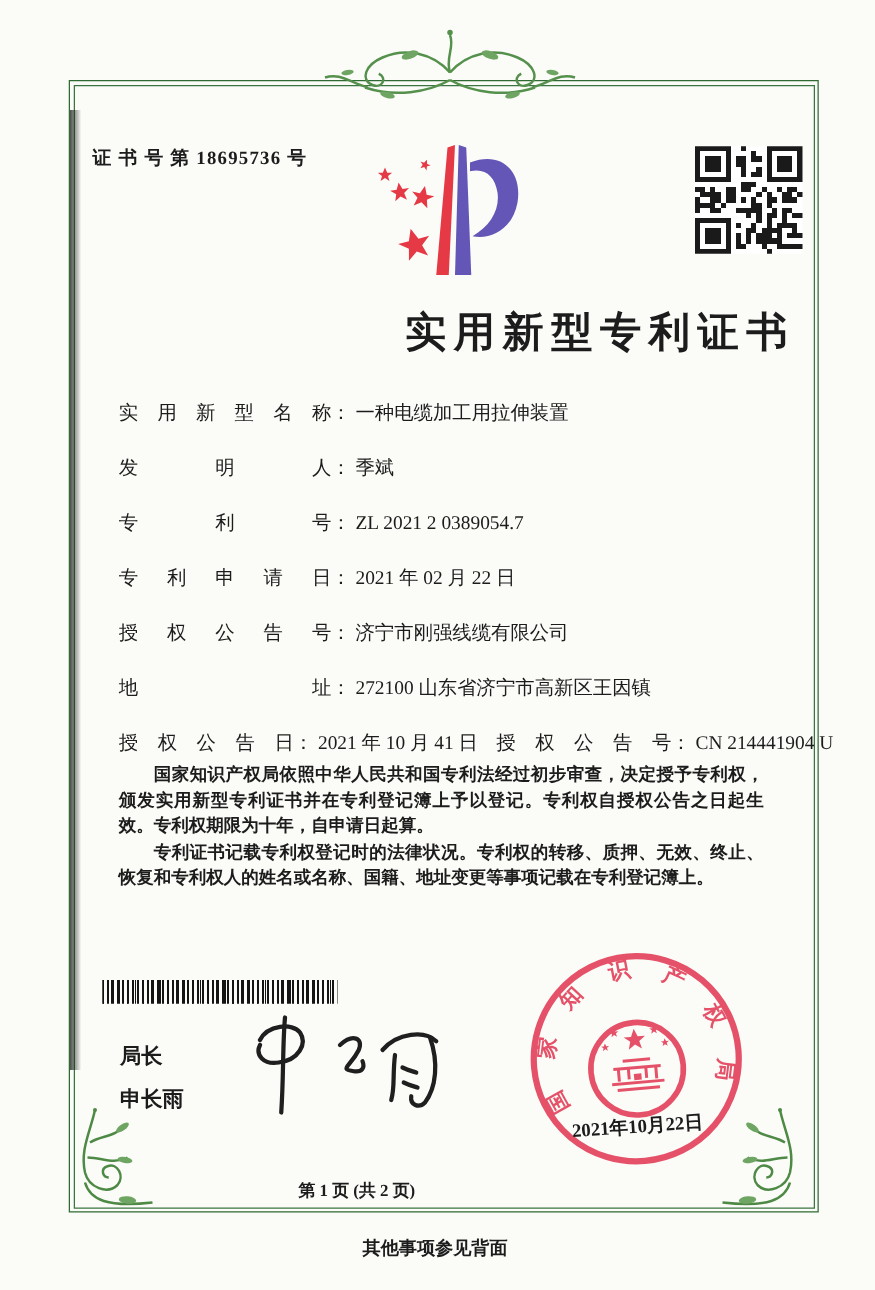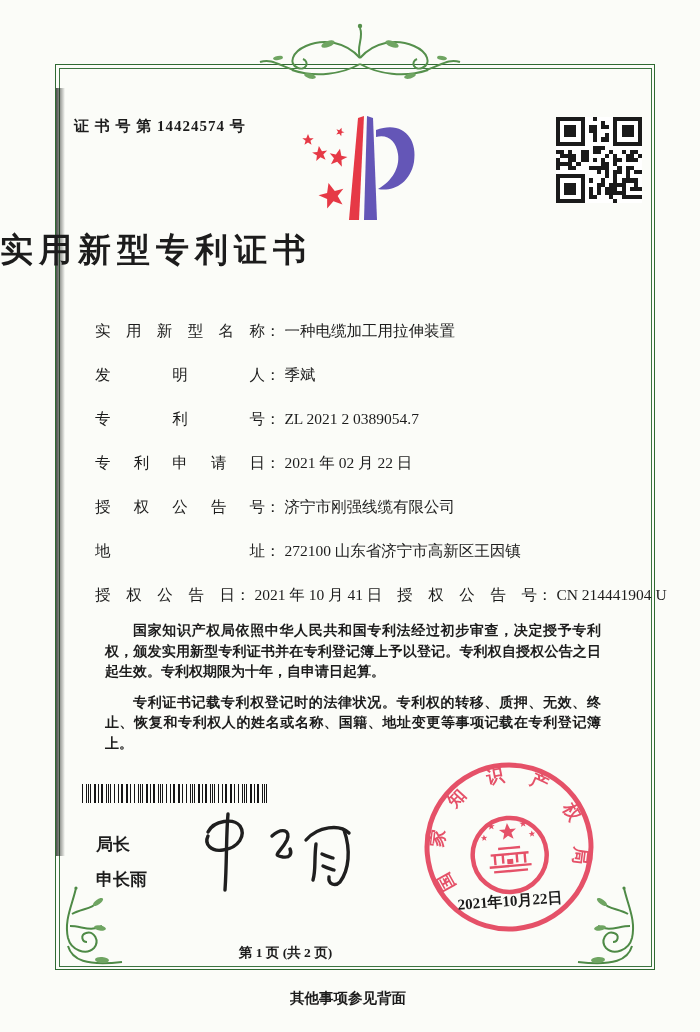--- a/index.html
+++ b/index.html
@@ -17,30 +17,30 @@
   }
   .frame::before{
     content:"";position:absolute;inset:2.5px;border:1px solid #3b7440;
   }
   .scan-shadow{
     left:56px;top:88px;width:9px;height:768px;
     background:linear-gradient(90deg,rgba(25,30,25,.78),rgba(25,30,25,.25) 70%,rgba(25,30,25,0));
     filter:blur(.6px);
   }
   .cert-no{left:74px;top:117px;font-size:15px;font-weight:700;letter-spacing:1px;}
-  .title{left:0;top:228px;width:620px;text-align:left;font-size:33px;font-weight:700;letter-spacing:6px;margin:0;}
+  .title{left:0;top:228px;width:620px;text-align:right;font-size:33px;font-weight:700;letter-spacing:6px;margin:16px;}
   .fields{left:95px;top:320px;width:550px;font-size:15.5px;font-weight:400;}
   .frow{height:21px;line-height:21px;margin-bottom:23px;white-space:nowrap;}
   .jlabel{display:inline-block;width:170px;text-align:justify;text-align-last:justify;vertical-align:top;}
   .jlabel-g{display:inline-block;width:140px;text-align:justify;text-align-last:justify;vertical-align:top;}
   .colon{display:inline-block;}
   .grant-row{position:relative;}
   .grant-b{position:absolute;left:302px;top:0;}
   .paras{left:95px;top:611px;width:516px;font-size:14px;line-height:20.6px;font-weight:600;}
-  .paras p{margin:10px;text-align:justify;text-indent:2em;}
+  .paras p{margin:0;text-align:justify;text-indent:2em;}
   .barcode{
     left:82px;top:784px;width:188px;height:19px;
     background-image:
       repeating-linear-gradient(90deg,#141414 0 1.5px,transparent 1.5px 4px),
       repeating-linear-gradient(90deg,#141414 0 1px,transparent 1px 6.5px);
   }
   .sign-title{left:96px;top:833px;font-size:17px;font-weight:700;}
   .sign-name{left:96px;top:868px;font-size:17px;font-weight:700;}
   .signature{left:192px;top:808px;}
   .seal{left:414px;top:760px;}
@@ -94,21 +94,21 @@
     <path d="M30,28 C40,22 50,24 58,14"></path>
     <path d="M28,40 C40,40 48,46 60,40"></path>
     <path d="M26,60 C30,74 44,80 80,76"></path>
     <ellipse cx="56" cy="16" rx="6" ry="2.5" fill="#6fa562" stroke="none" transform="rotate(-35 56 16)"></ellipse>
     <ellipse cx="58" cy="42" rx="6" ry="2.5" fill="#6fa562" stroke="none" transform="rotate(10 58 42)"></ellipse>
     <ellipse cx="60" cy="74" rx="7" ry="3" fill="#6fa562" stroke="none" transform="rotate(5 60 74)"></ellipse>
     <circle cx="34" cy="2" r="1.6" fill="#4e8a46" stroke="none"></circle>
   </g>
 </svg>
 
-<div class="abs cert-no">证 书 号 第 14424574 号</div>
+<div class="abs cert-no">证 书 号 第 18695736 号</div>
 
 <svg class="abs logo" width="128" height="118" viewBox="0 0 128 118">
   <defs>
     <path id="star5" d="M0,-10 L2.94,-3.09 L9.51,-3.09 L4.05,1.18 L5.88,8.09 L0,4 L-5.88,8.09 L-4.05,1.18 L-9.51,-3.09 L-2.94,-3.09 Z"></path>
   </defs>
   <g>
     <polygon points="62,8 68,6 63,110 53,110" fill="#e63946"></polygon>
     <polygon points="71,6 77,8 81,110 68,110" fill="#6456b7"></polygon>
     <path d="M80,20 C106,10 122,28 118,52 C114,74 96,82 82,79 C96,71 104,58 102,44 C100,31 92,24 80,27 Z" fill="#6456b7"></path>
   </g>

